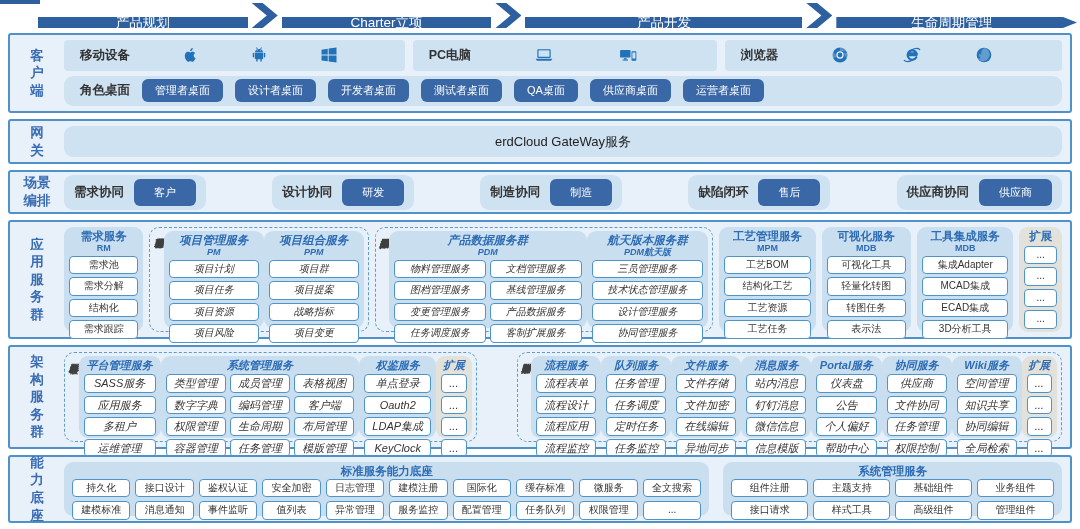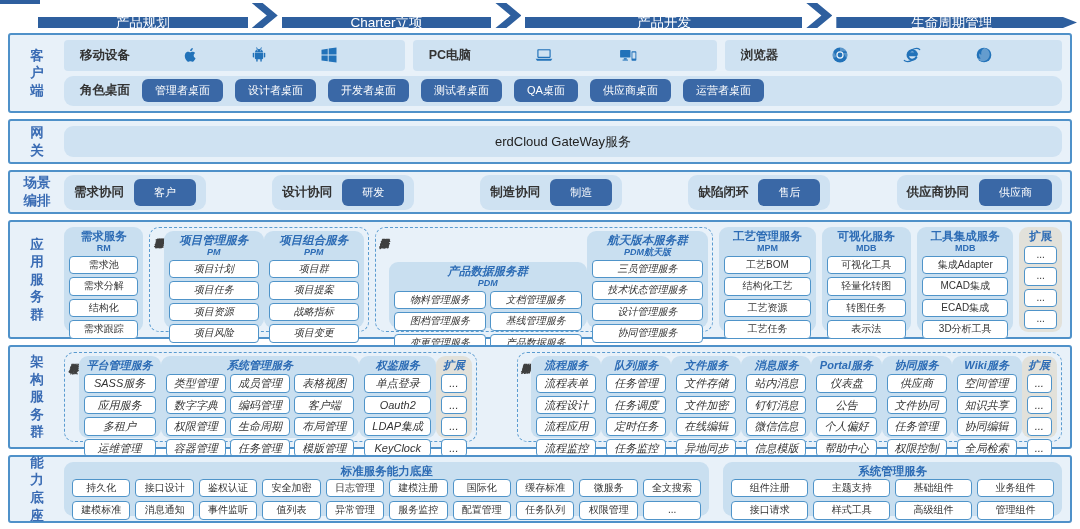--- a/index.html
+++ b/index.html
@@ -272,21 +272,21 @@
                   <div class="item">项目群</div>
                   <div class="item">项目提案</div>
                   <div class="item">战略指标</div>
                   <div class="item">项目变更</div>
                 </div>
               </div>
             </div>
           </div>
           <div class="dashed" style="flex-grow: 3.4;">
             <div class="vlabel">产品数据服务群</div>
-            <div class="group" style="flex-grow: 2; margin-top: 31px;">
+            <div class="group" style="flex-grow: 2;">
               <div class="group-h">产品数据服务群</div>
               <div class="group-sub">PDM</div>
               <div class="cols">
                 <div class="icol">
                   <div class="item">物料管理服务</div>
                   <div class="item">图档管理服务</div>
                   <div class="item">变更管理服务</div>
                   <div class="item">任务调度服务</div>
                 </div>
                 <div class="icol">

